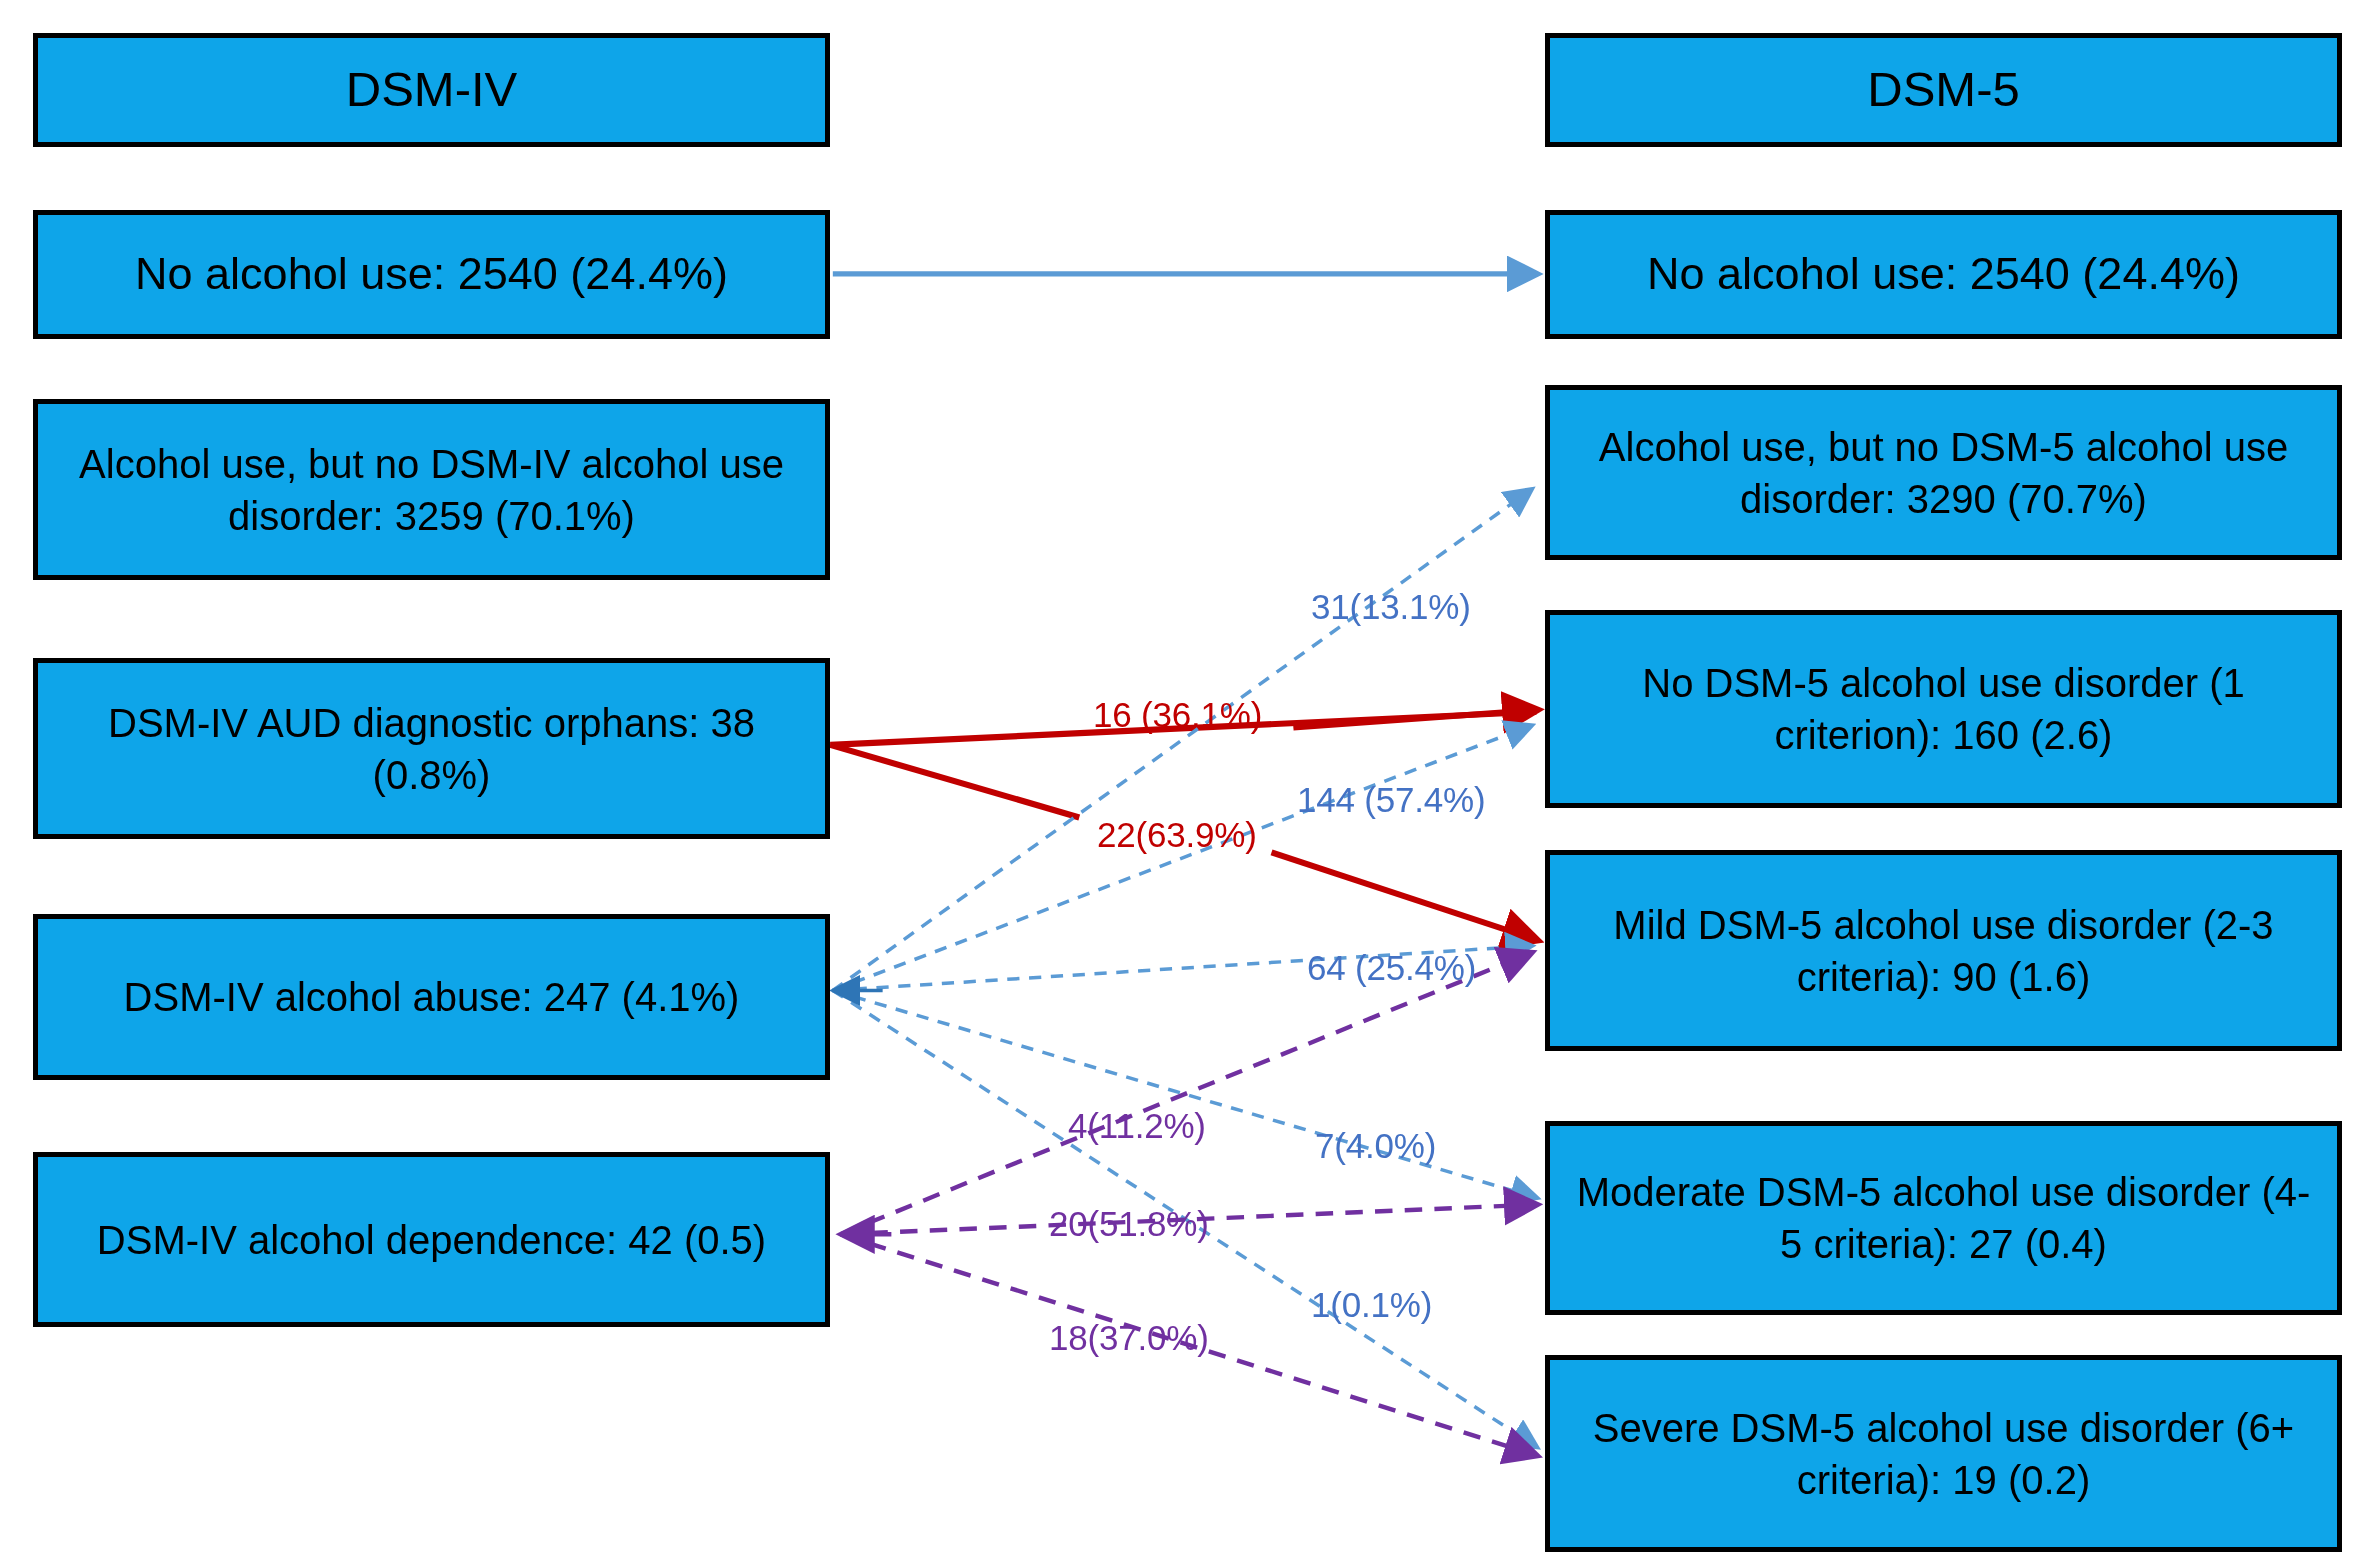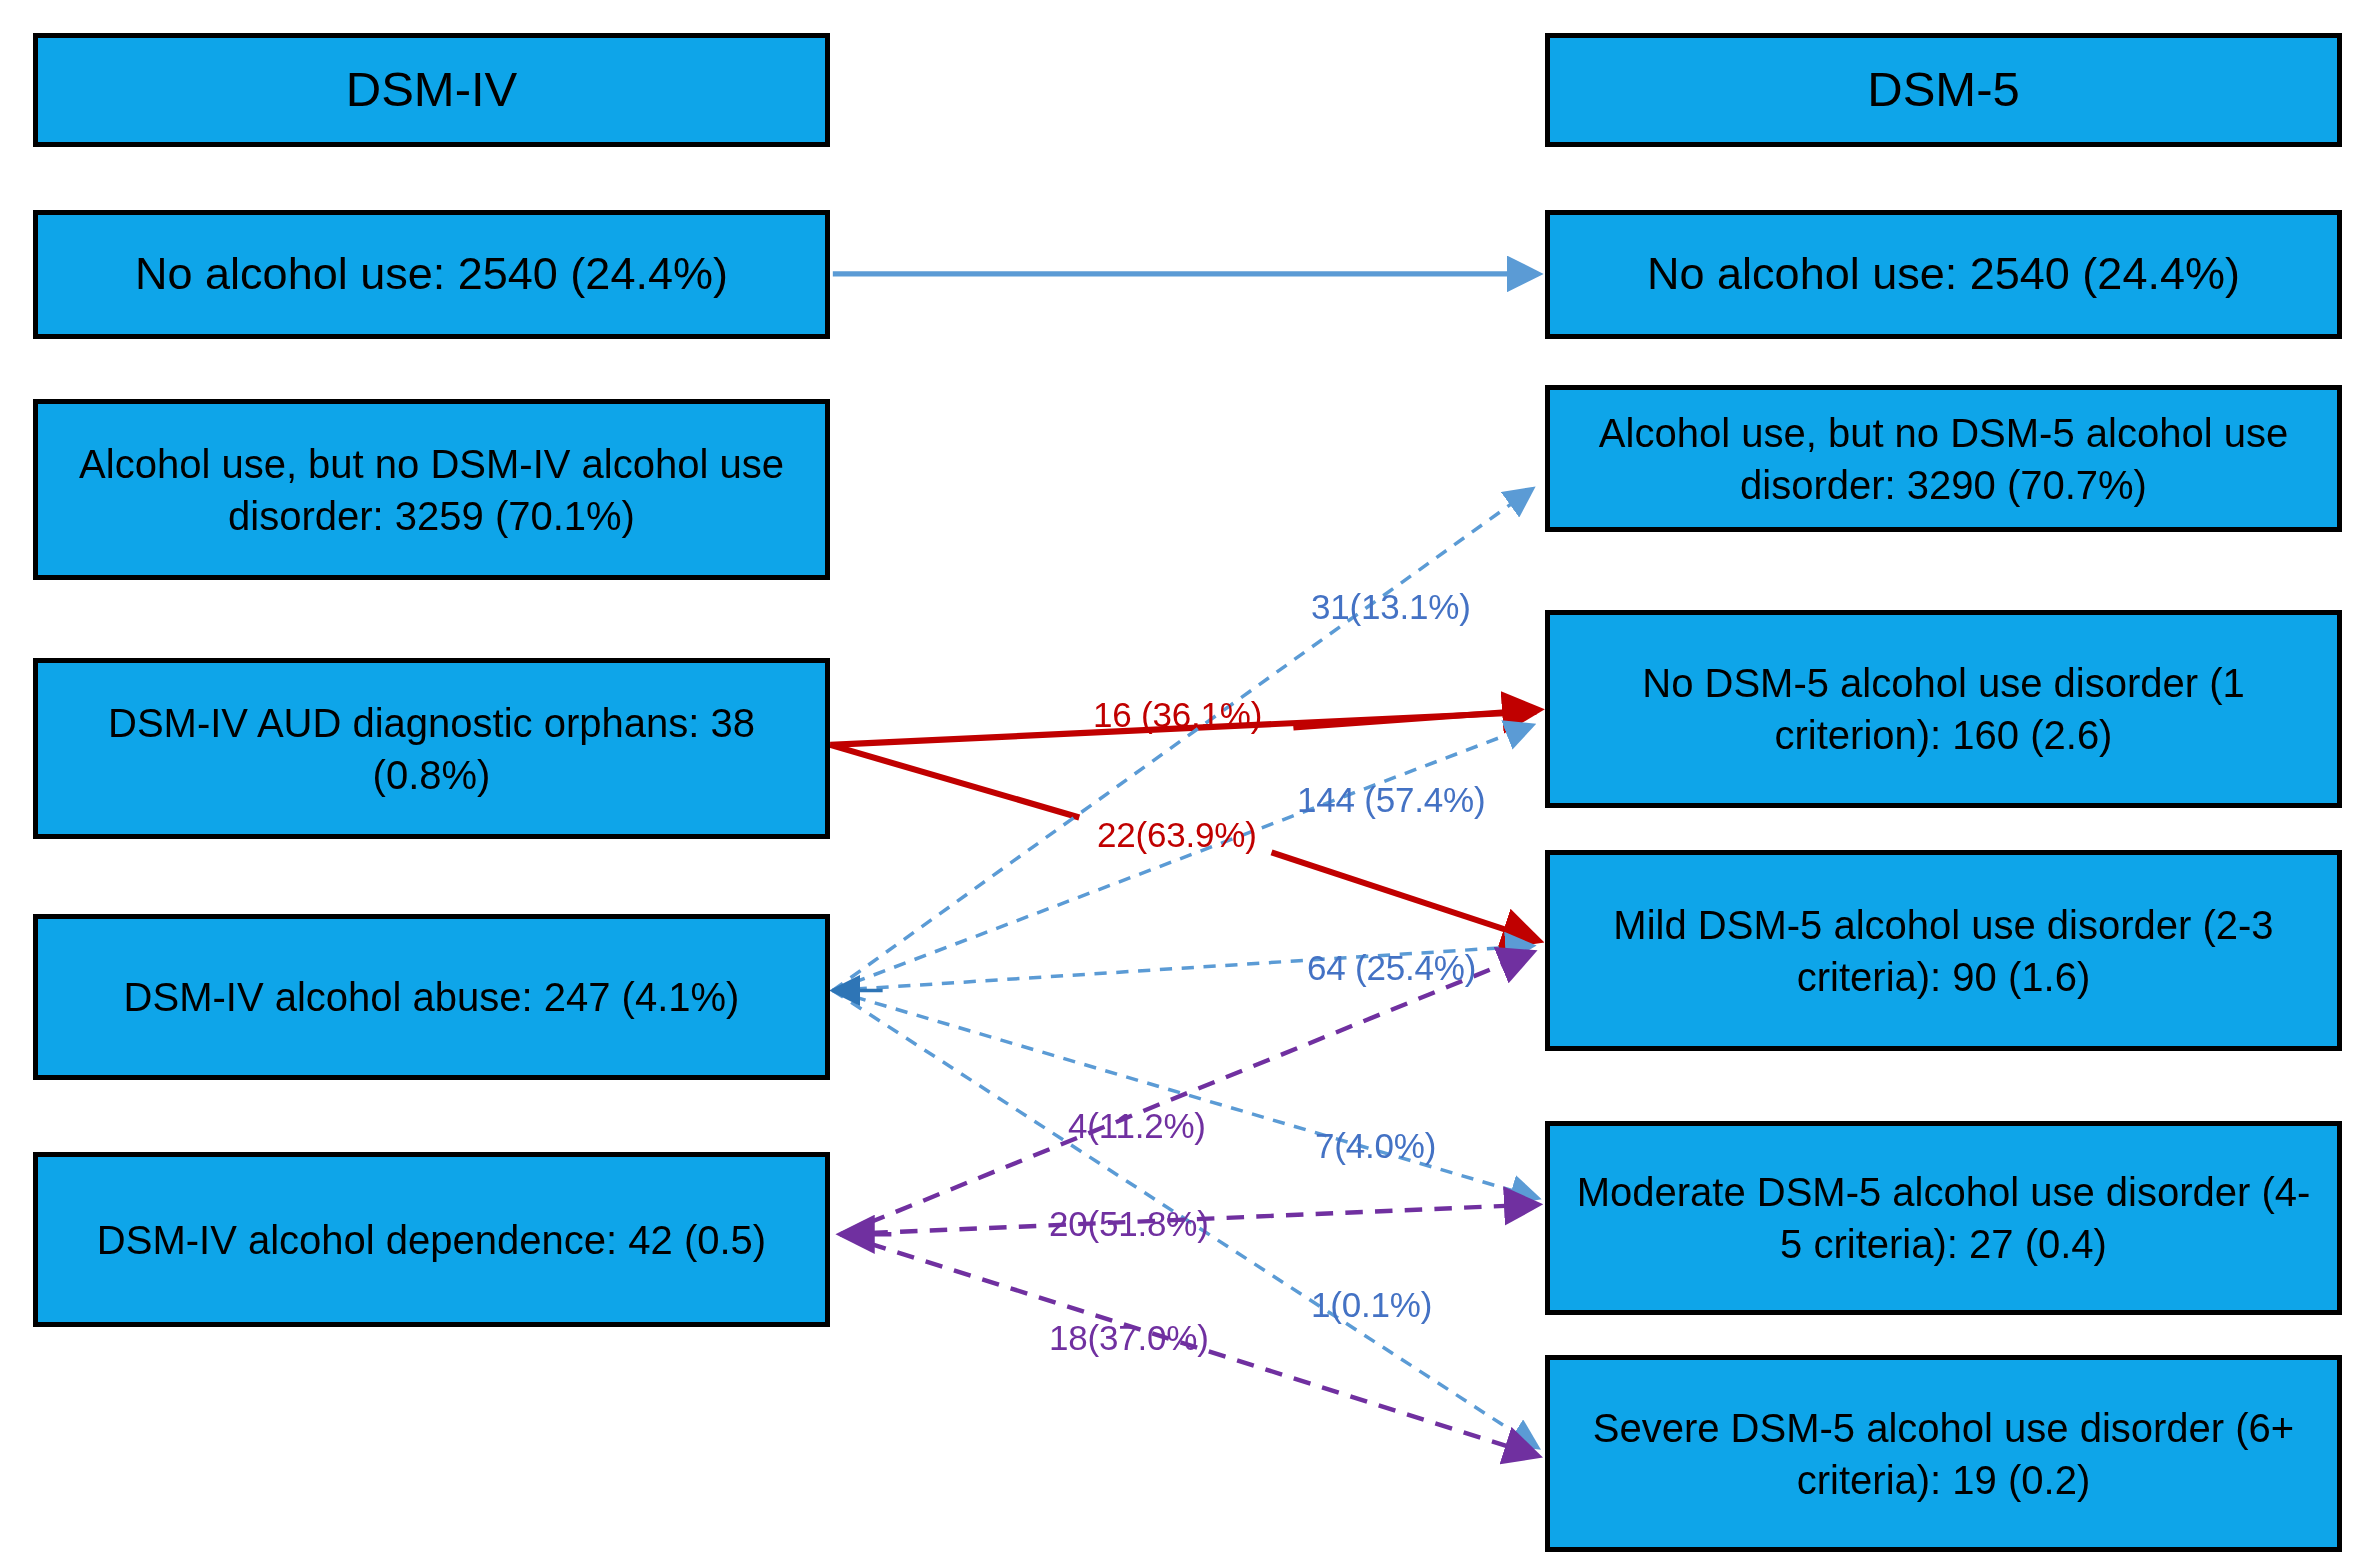--- a/index.html
+++ b/index.html
@@ -77,21 +77,21 @@
   </div>
 
   <div class="node header" style="left:1545px;top:33px;width:797px;height:114px;">
     <span>DSM-5</span>
   </div>
 
   <div class="node lvl1" style="left:1545px;top:210px;width:797px;height:129px;">
     <span>No alcohol use: 2540 (24.4%)</span>
   </div>
 
-  <div class="node body-node" style="left:1545px;top:385px;width:797px;height:147px;">
+  <div class="node body-node" style="left:1545px;top:385px;width:797px;height:175px;">
     <span>Alcohol use, but no DSM-5 alcohol use disorder: 3290 (70.7%)</span>
   </div>
 
   <div class="node body-node" style="left:1545px;top:610px;width:797px;height:198px;">
     <span>No DSM-5 alcohol use disorder (1 criterion): 160 (2.6)</span>
   </div>
 
   <div class="node body-node" style="left:1545px;top:850px;width:797px;height:201px;justify-content:flex-end;">
     <span>Mild DSM-5 alcohol use disorder (2-3 criteria): 90 (1.6)</span>
   </div>

